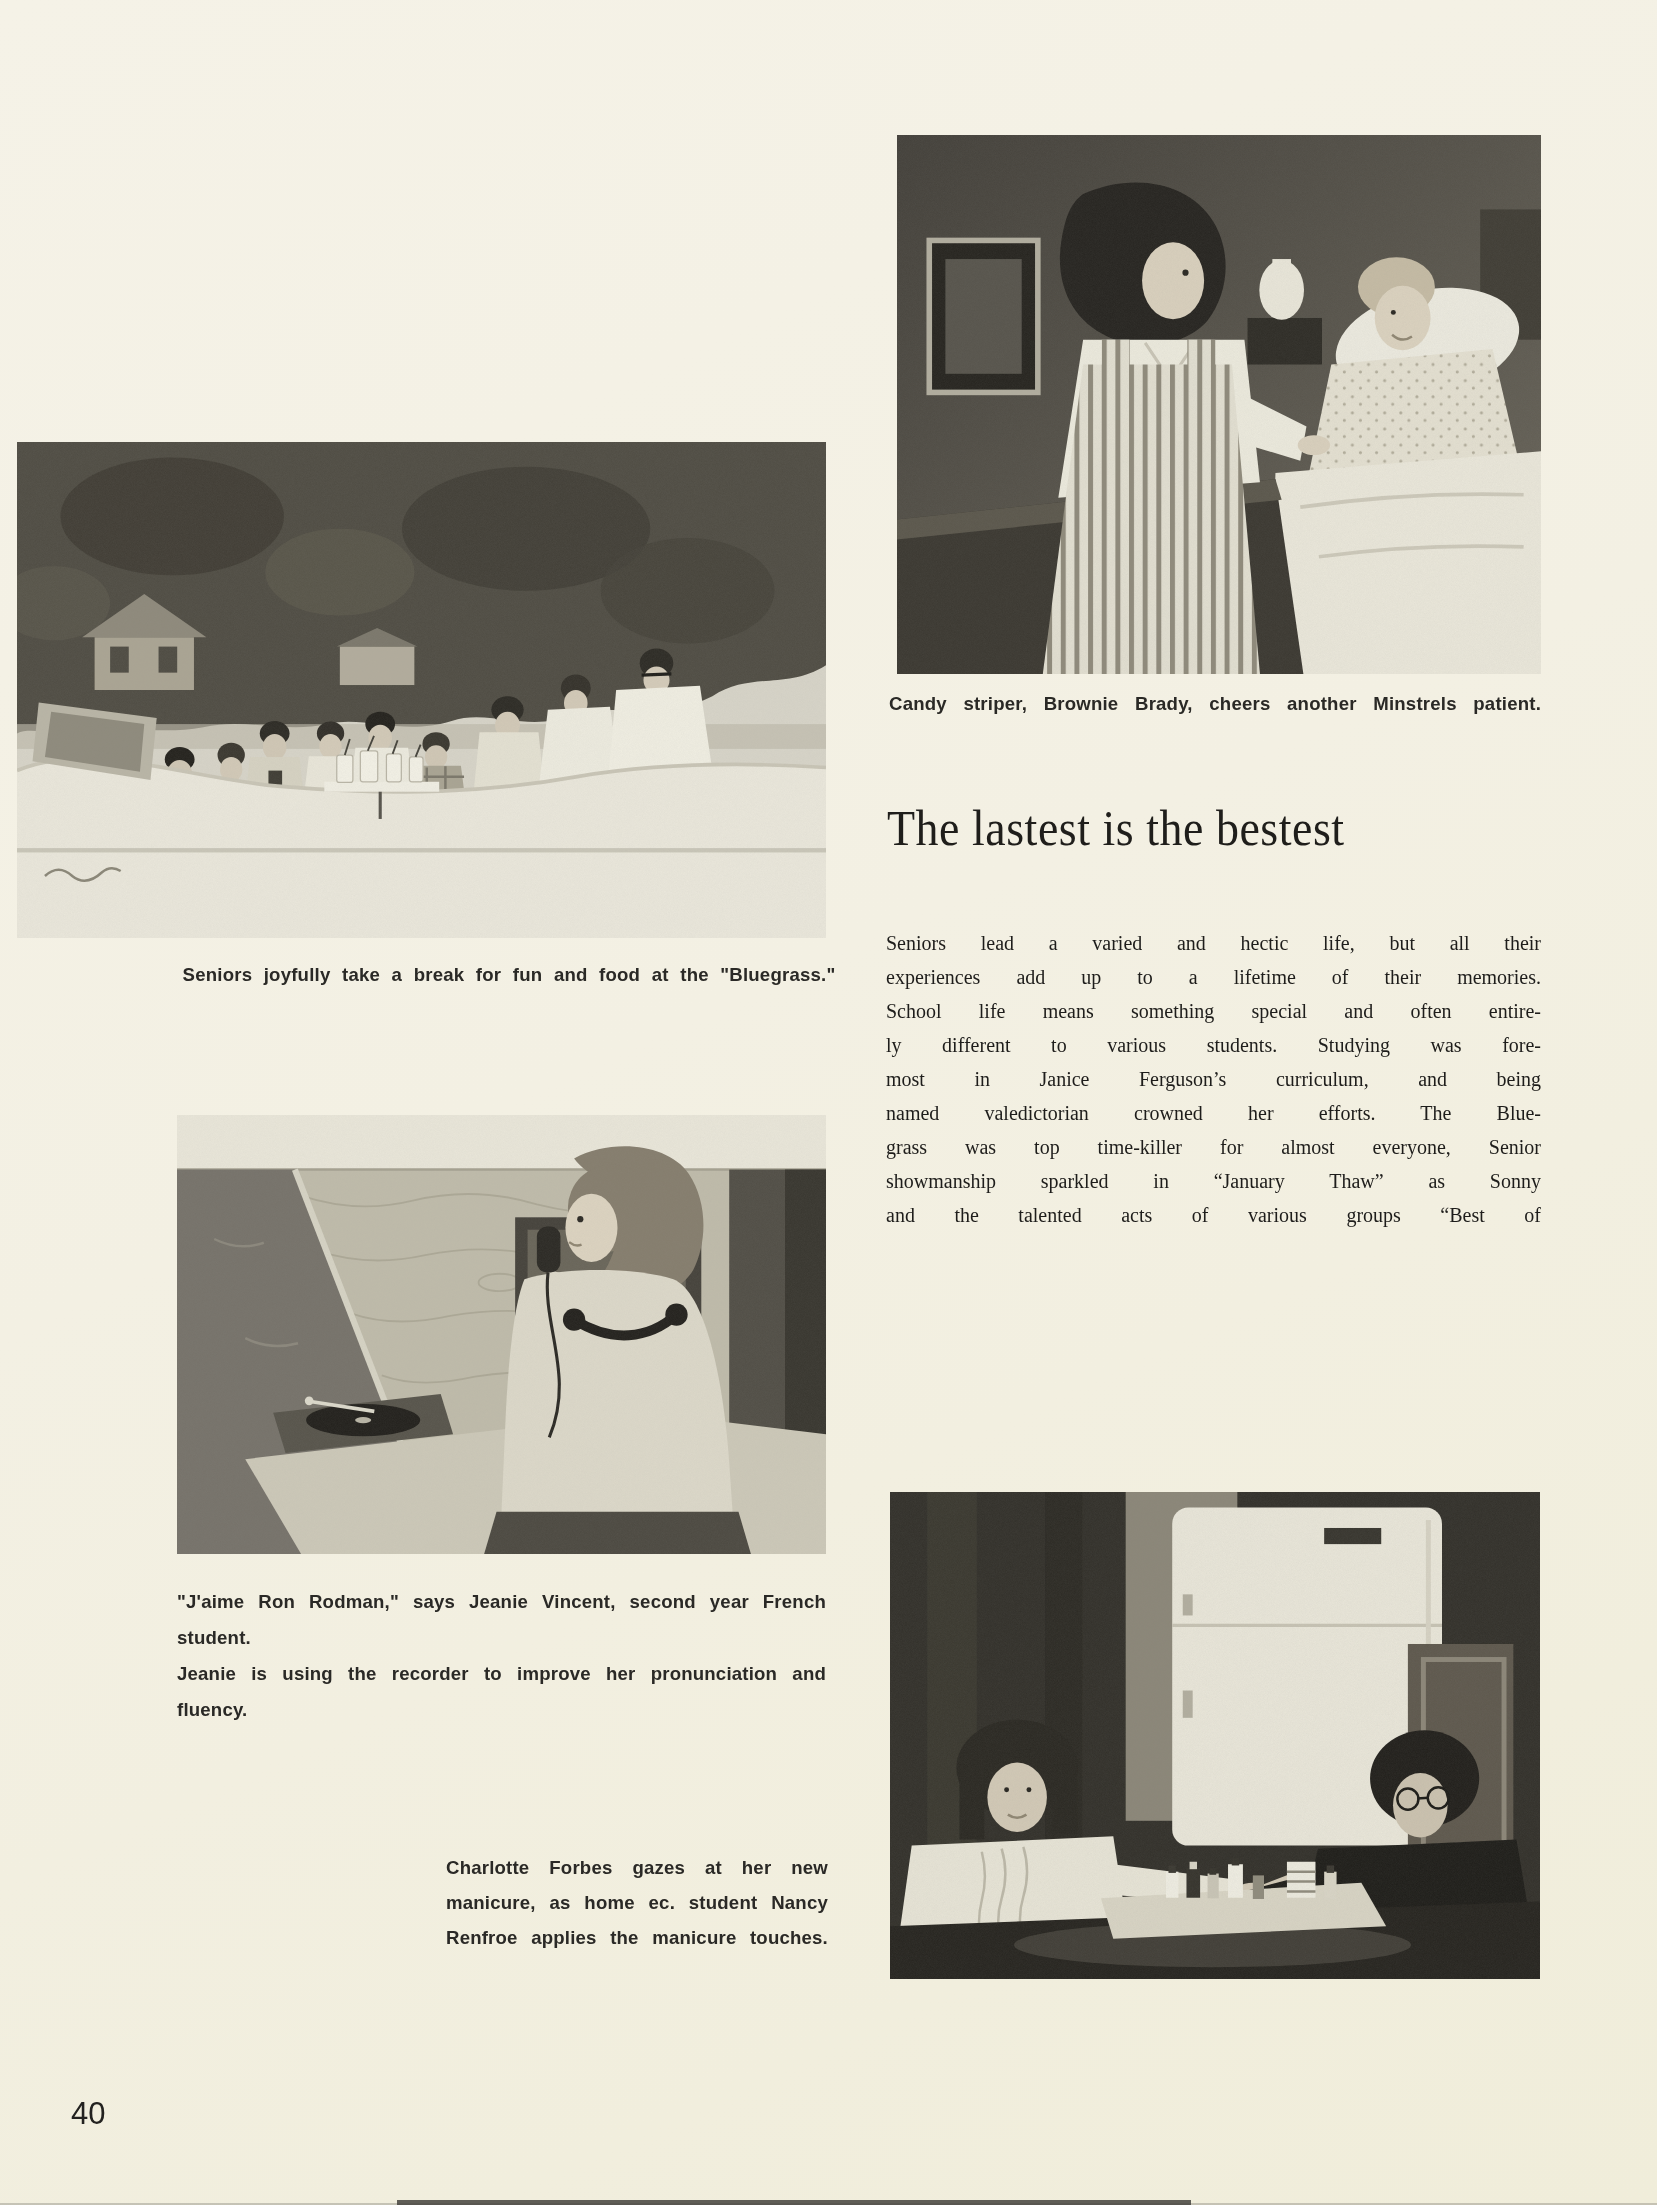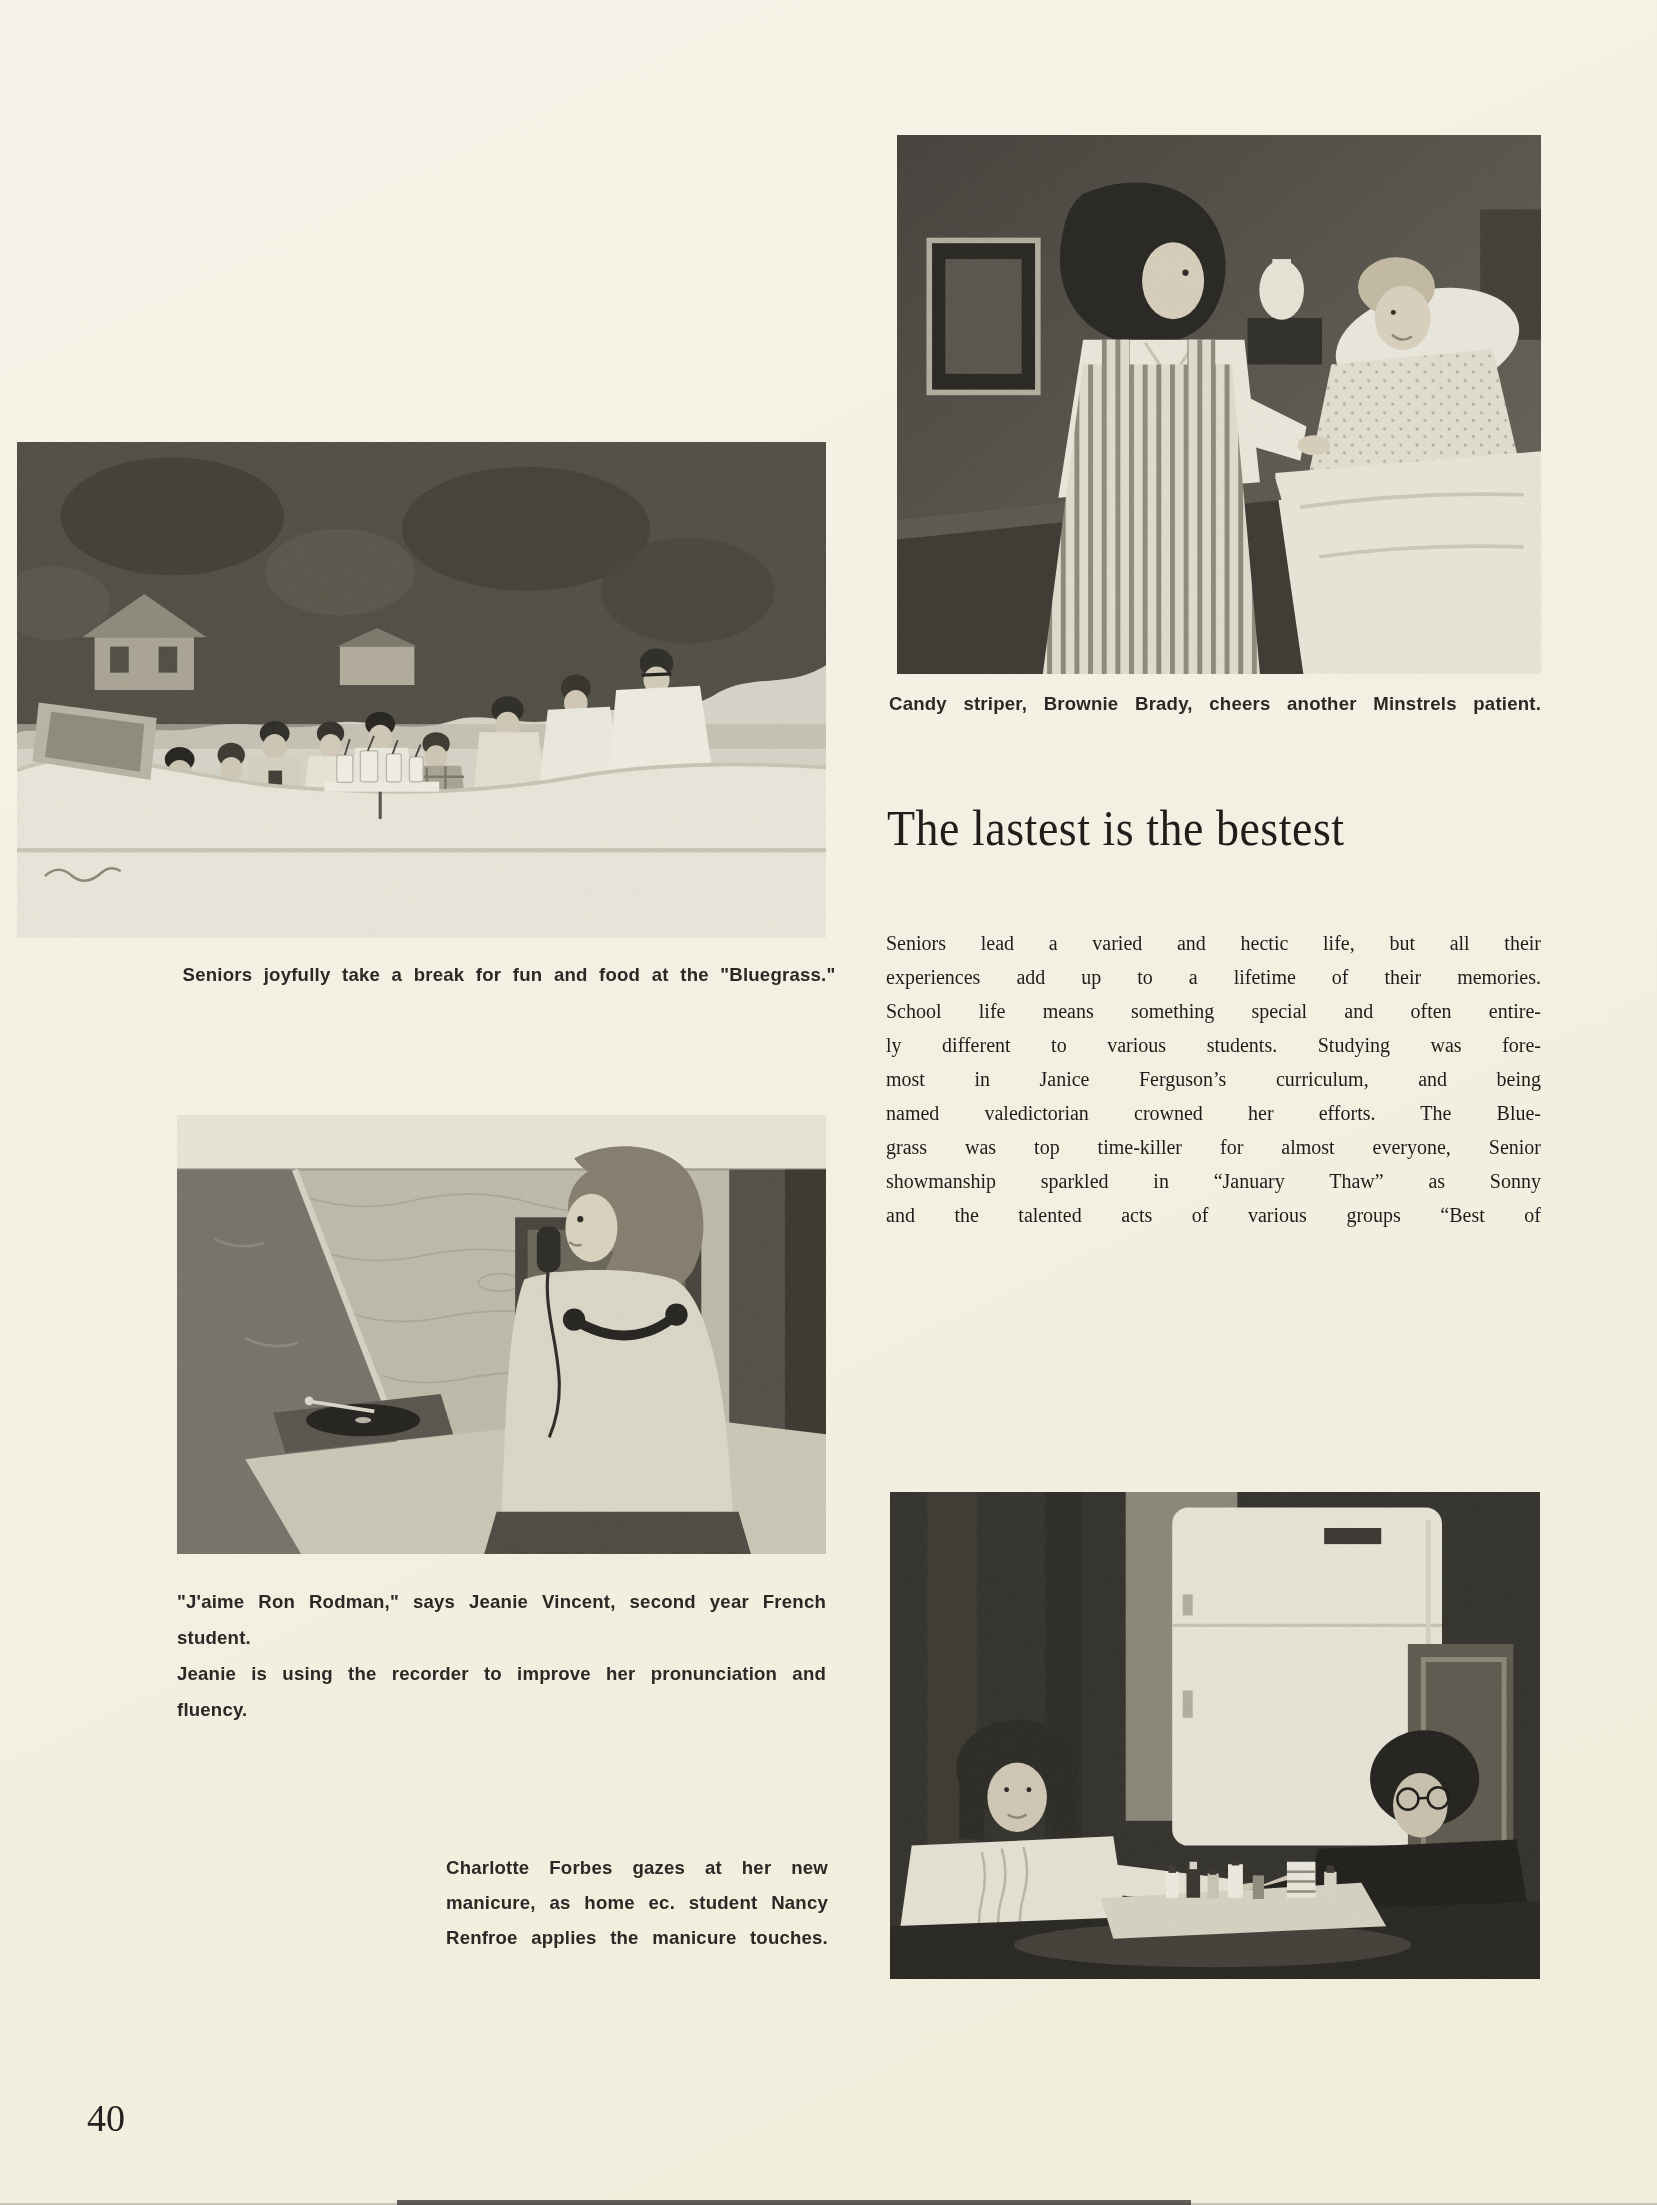--- a/index.html
+++ b/index.html
@@ -22,21 +22,21 @@
     position:absolute;font-family:"Liberation Serif",serif;font-weight:400;
     font-size:51px;color:#1f1e1b;letter-spacing:0.6px;white-space:nowrap;
     transform:scaleX(.9);transform-origin:left top;
   }
   .bodycopy{
     position:absolute;font-family:"Liberation Serif",serif;font-size:20px;
     line-height:34px;color:#1e1d1b;word-spacing:3.1px;
   }
   .bodycopy .line{text-align:justify;text-align-last:justify;}
   .pagenum{
-    position:absolute;font-family:Liberation Serif, serif;font-size:38px;color:#232220;margin-left:16px;
+    position:absolute;font-family:Liberation Sans, sans-serif;font-size:31px;color:#232220;
   }
   .scan-edge{position:absolute;background:#45433e;}
 </style>
 </head>
 <body>
 
 <div class="page">
 
   <div class="photo" style="left:17.4px;top:442px;width:809px;height:496px;" role="img" aria-label="Seniors sharing food on a white convertible at the Bluegrass drive-in">
     <svg viewBox="0 0 1303 800" preserveAspectRatio="none">

